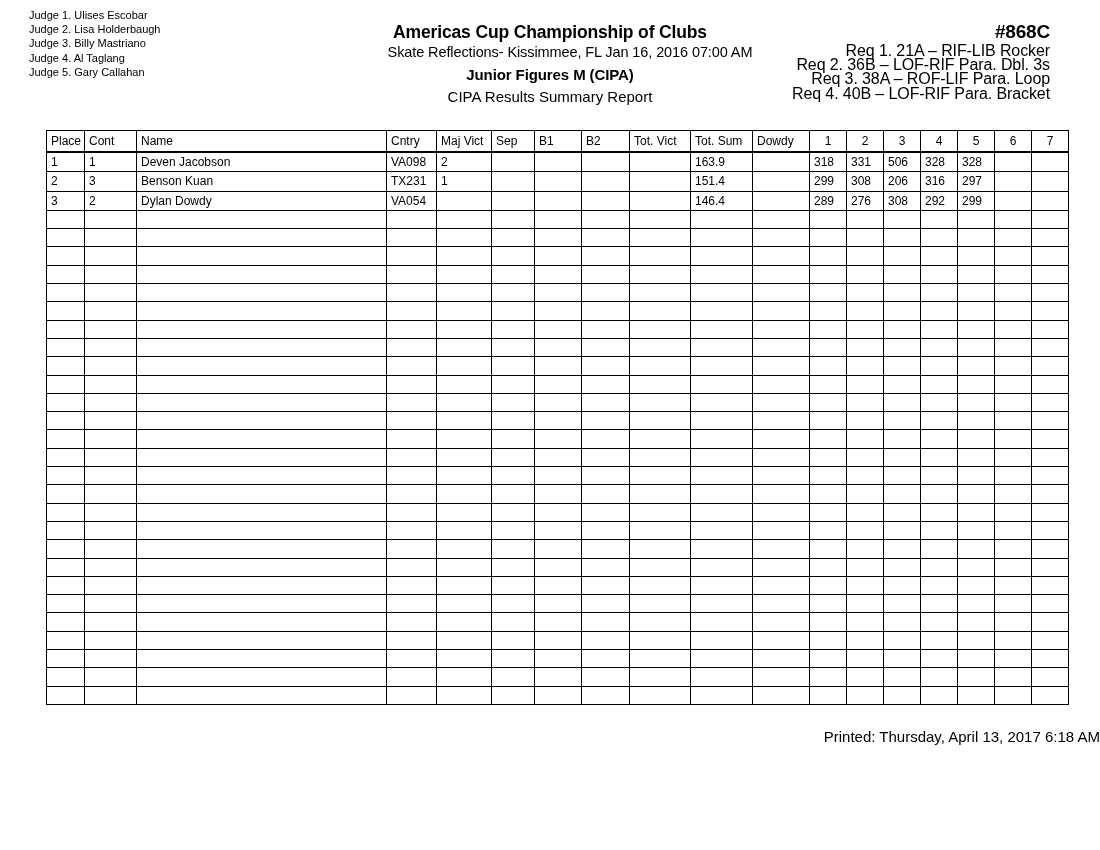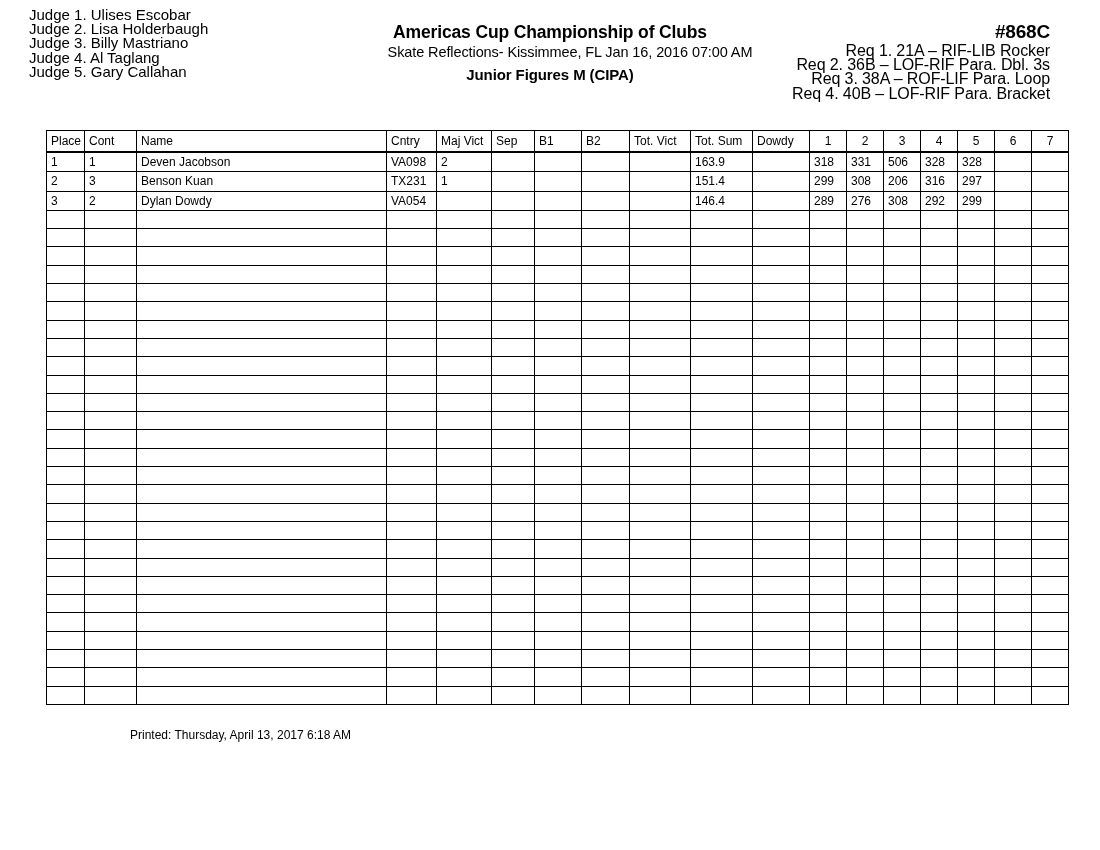--- a/index.html
+++ b/index.html
@@ -19,21 +19,21 @@
   
   .header {
     position: relative;
     height: 120px;
   }
 
   .judges {
     position: absolute;
     left: 29px;
     top: 8px;
-    font-size: 15px;
+    font-size: 11px;
     line-height: 14.2px;
     white-space: nowrap;
   }
   .judges .jrow { }
 
   .title-block {
     position: absolute;
     left: 0;
     right: 0;
     top: 22px;
@@ -133,22 +133,22 @@
   col.w-tots   { width: 62px; }
   col.w-rule   { width: 57px; }
   col.w-j      { width: 37px; }
 
   
   .footer {
     position: absolute;
     left: 0;
     top: 728px;
     width: 1100px;
-    text-align: left;
-    font-size: 12px;
+    text-align: right;
+    font-size: 15px;
   }
   .footer .ftxt {
     display: inline-block;
     margin-left: 130px;
   }
 </style>
 </head>
 <body>
 
 <div class="header">
@@ -158,20 +158,21 @@
     <div class="jrow">Judge  2.  Lisa Holderbaugh</div>
     <div class="jrow">Judge  3.  Billy Mastriano</div>
     <div class="jrow">Judge  4.  Al Taglang</div>
     <div class="jrow">Judge  5.  Gary  Callahan</div>
   </div>
 
   <div class="title-block">
     <div class="title-main">Americas Cup Championship of Clubs</div>
     <div class="title-sub">Skate Reflections- Kissimmee, FL  Jan 16, 2016  07:00 AM</div>
     <div class="title-event">Junior Figures M (CIPA)</div>
+    <div class="title-report">CIPA Results Summary Report</div>
   </div>
 
   <div class="reqs">
     <div class="event-num">#868C</div>
     <div class="req-line">Req  1.  21A – RIF-LIB Rocker</div>
     <div class="req-line">Req  2.  36B – LOF-RIF Para. Dbl. 3s</div>
     <div class="req-line">Req  3.  38A – ROF-LIF Para. Loop</div>
     <div class="req-line">Req  4.  40B – LOF-RIF Para. Bracket</div>
   </div>
 

